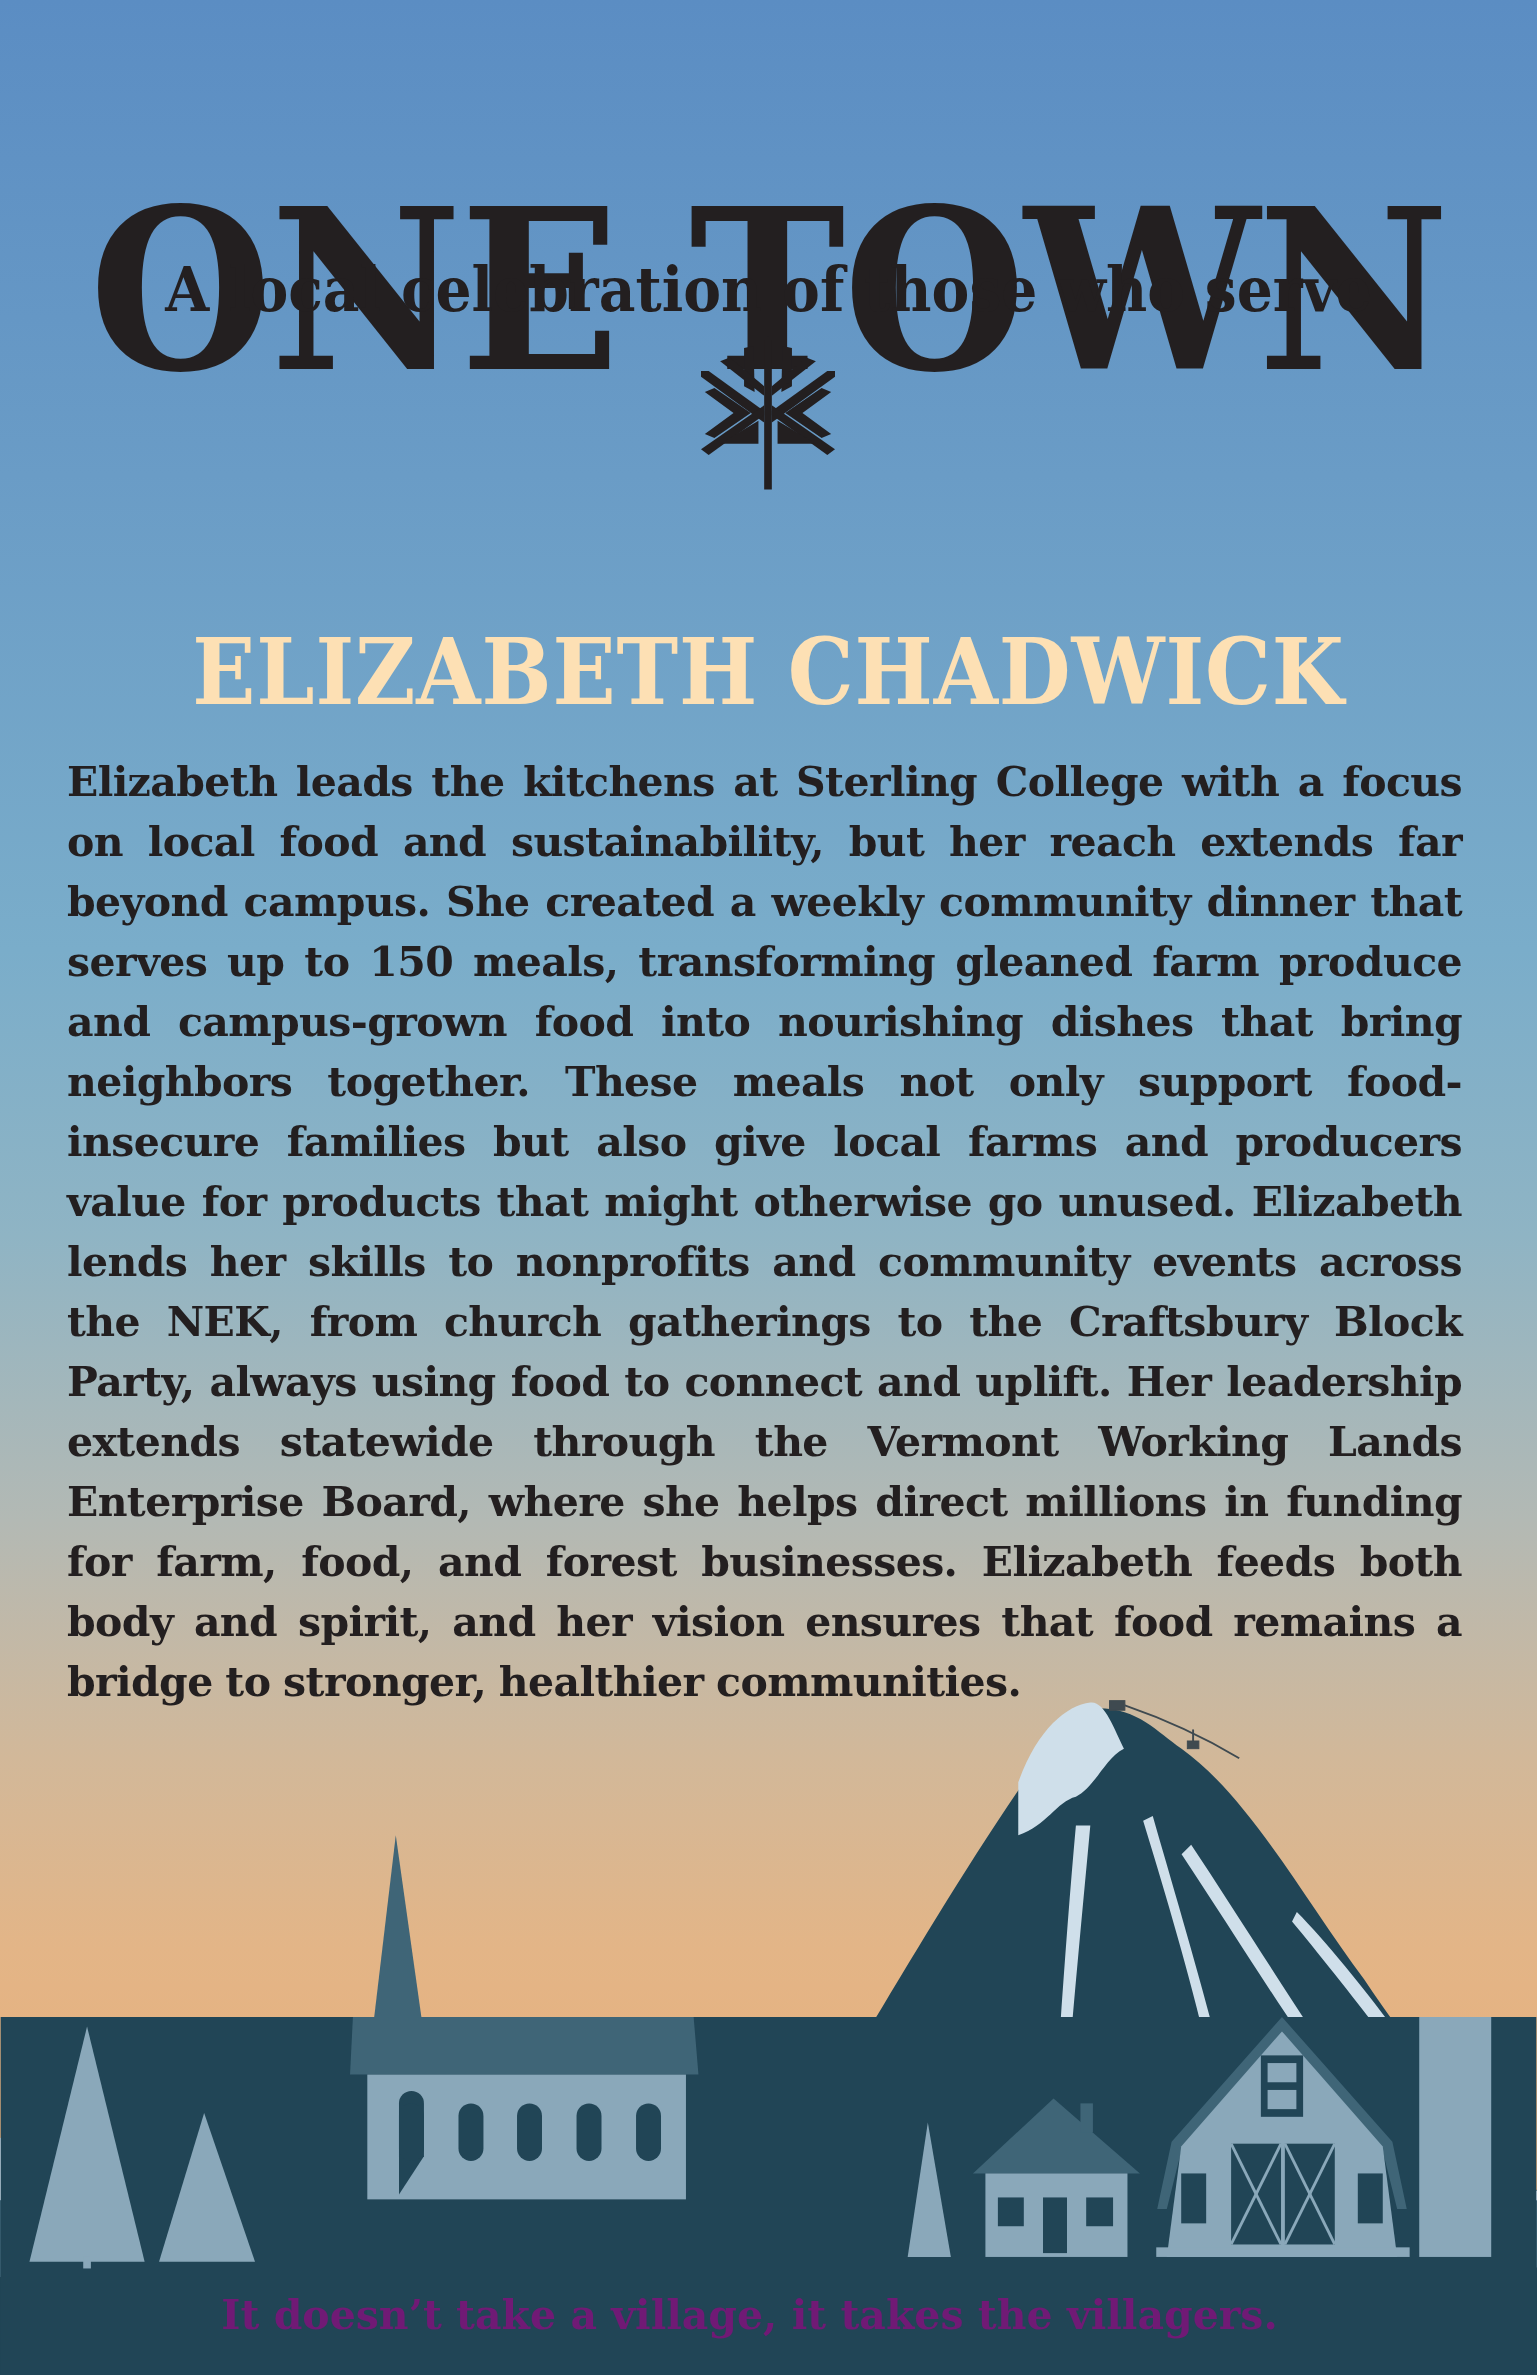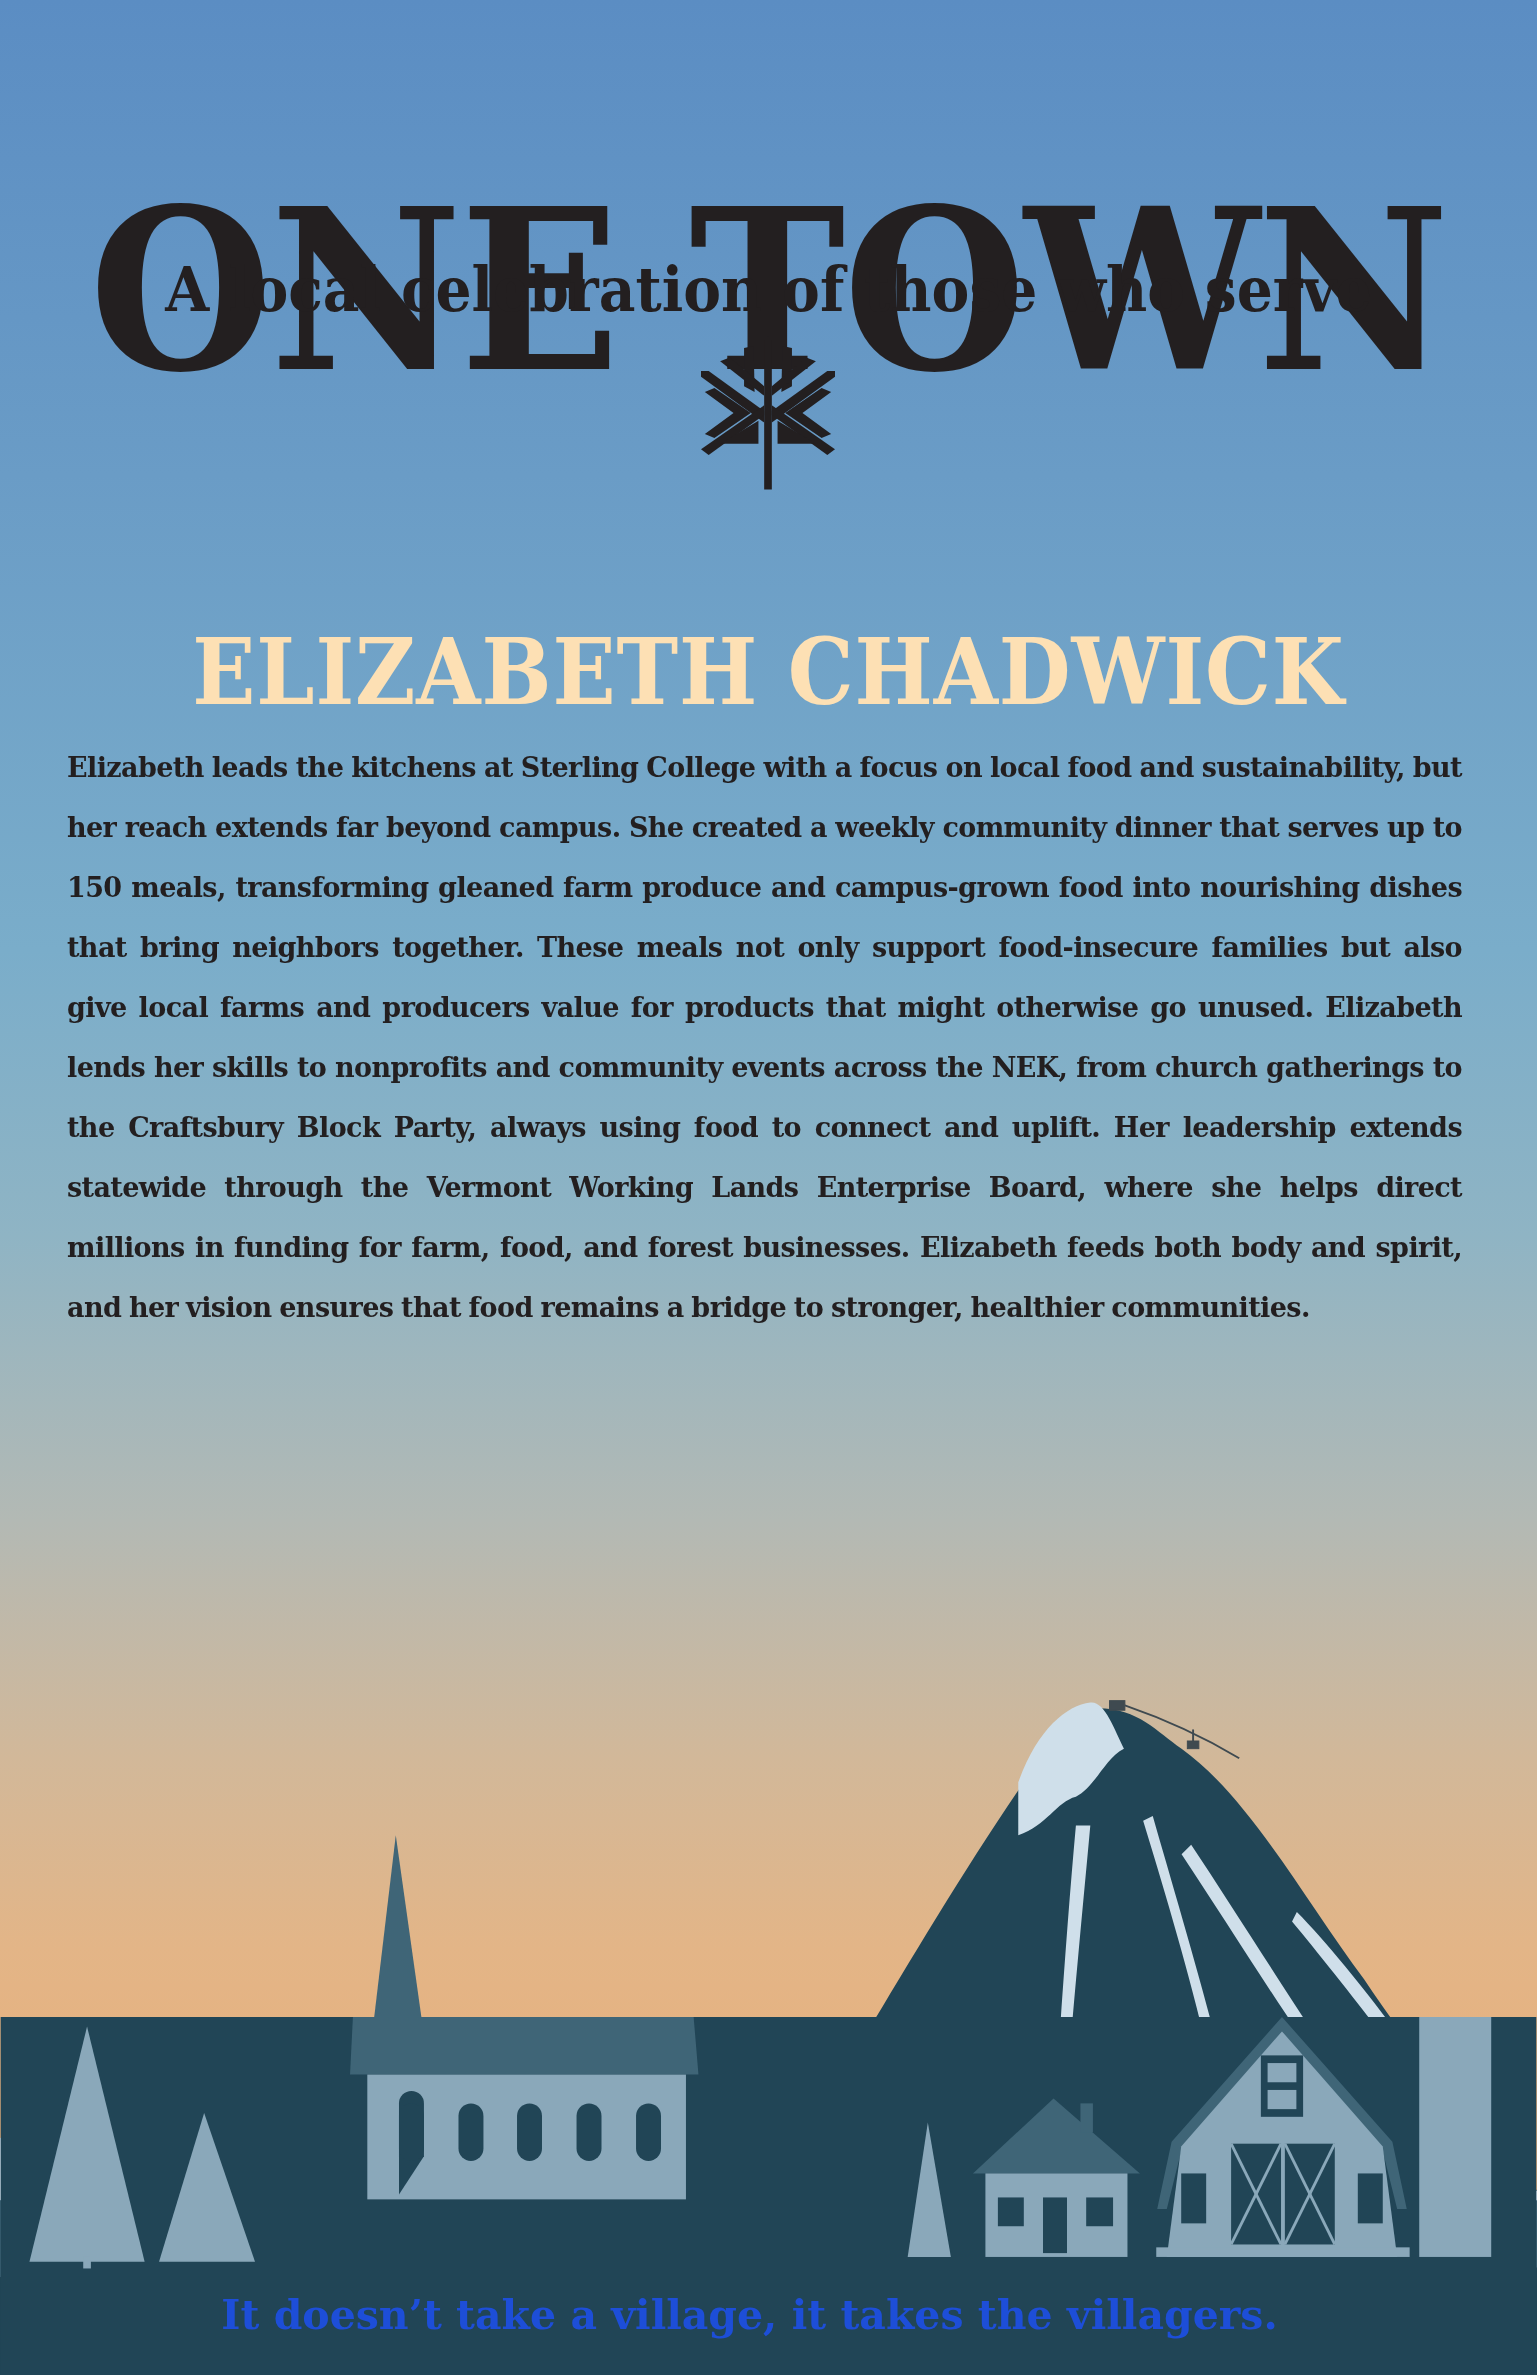--- a/index.html
+++ b/index.html
@@ -66,21 +66,21 @@
       color: #fde0b4;
       white-space: nowrap;
       transform: scaleX(0.9);
     }
     .bio {
       position: absolute;
       left: 67px; width: 1395px;
       top: 711px;
       font-family: "DejaVu Serif", serif;
       font-weight: bold;
-      font-size: 27px;
+      font-size: 41px;
       line-height: 60px;
       color: #231f20;
       text-align: justify;
       text-align-last: left;
       letter-spacing: -0.6px;
       word-spacing: -1px;
     }
     .landscape {
       position: absolute;
       left: 0; top: 1691px;
@@ -88,21 +88,21 @@
     }
     .tagline {
       position: absolute;
       left: 0; width: 1499px;
       top: 2291px;
       text-align: center;
       font-family: "DejaVu Serif", serif;
       font-weight: bold;
       font-size: 41px;
       line-height: 48px;
-      color: #1d4ed8;
+      color: #701a75;
       white-space: nowrap;
     }
   </style>
 </head>
 <body>
 
 <div>
 
   <h1 class="poster-title">ONE TOWN</h1>
 

